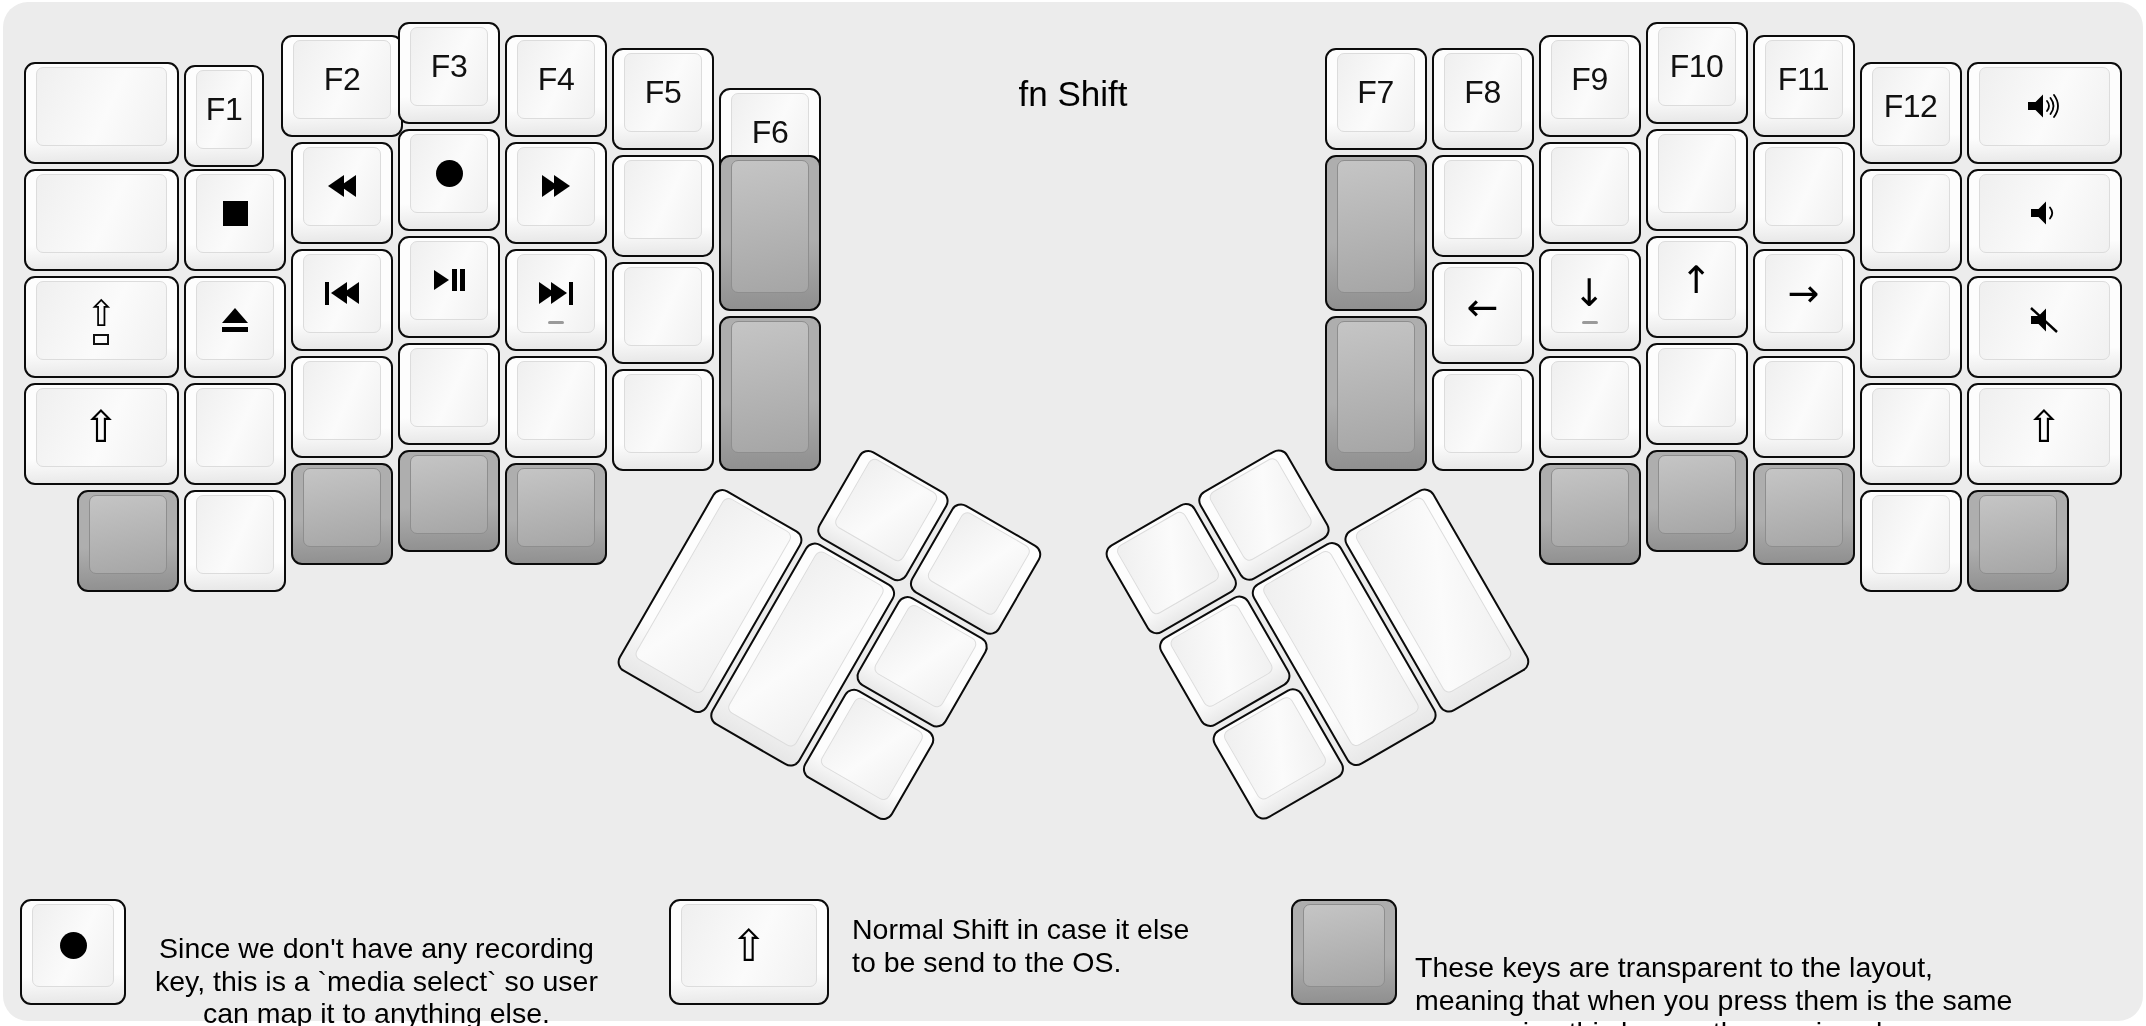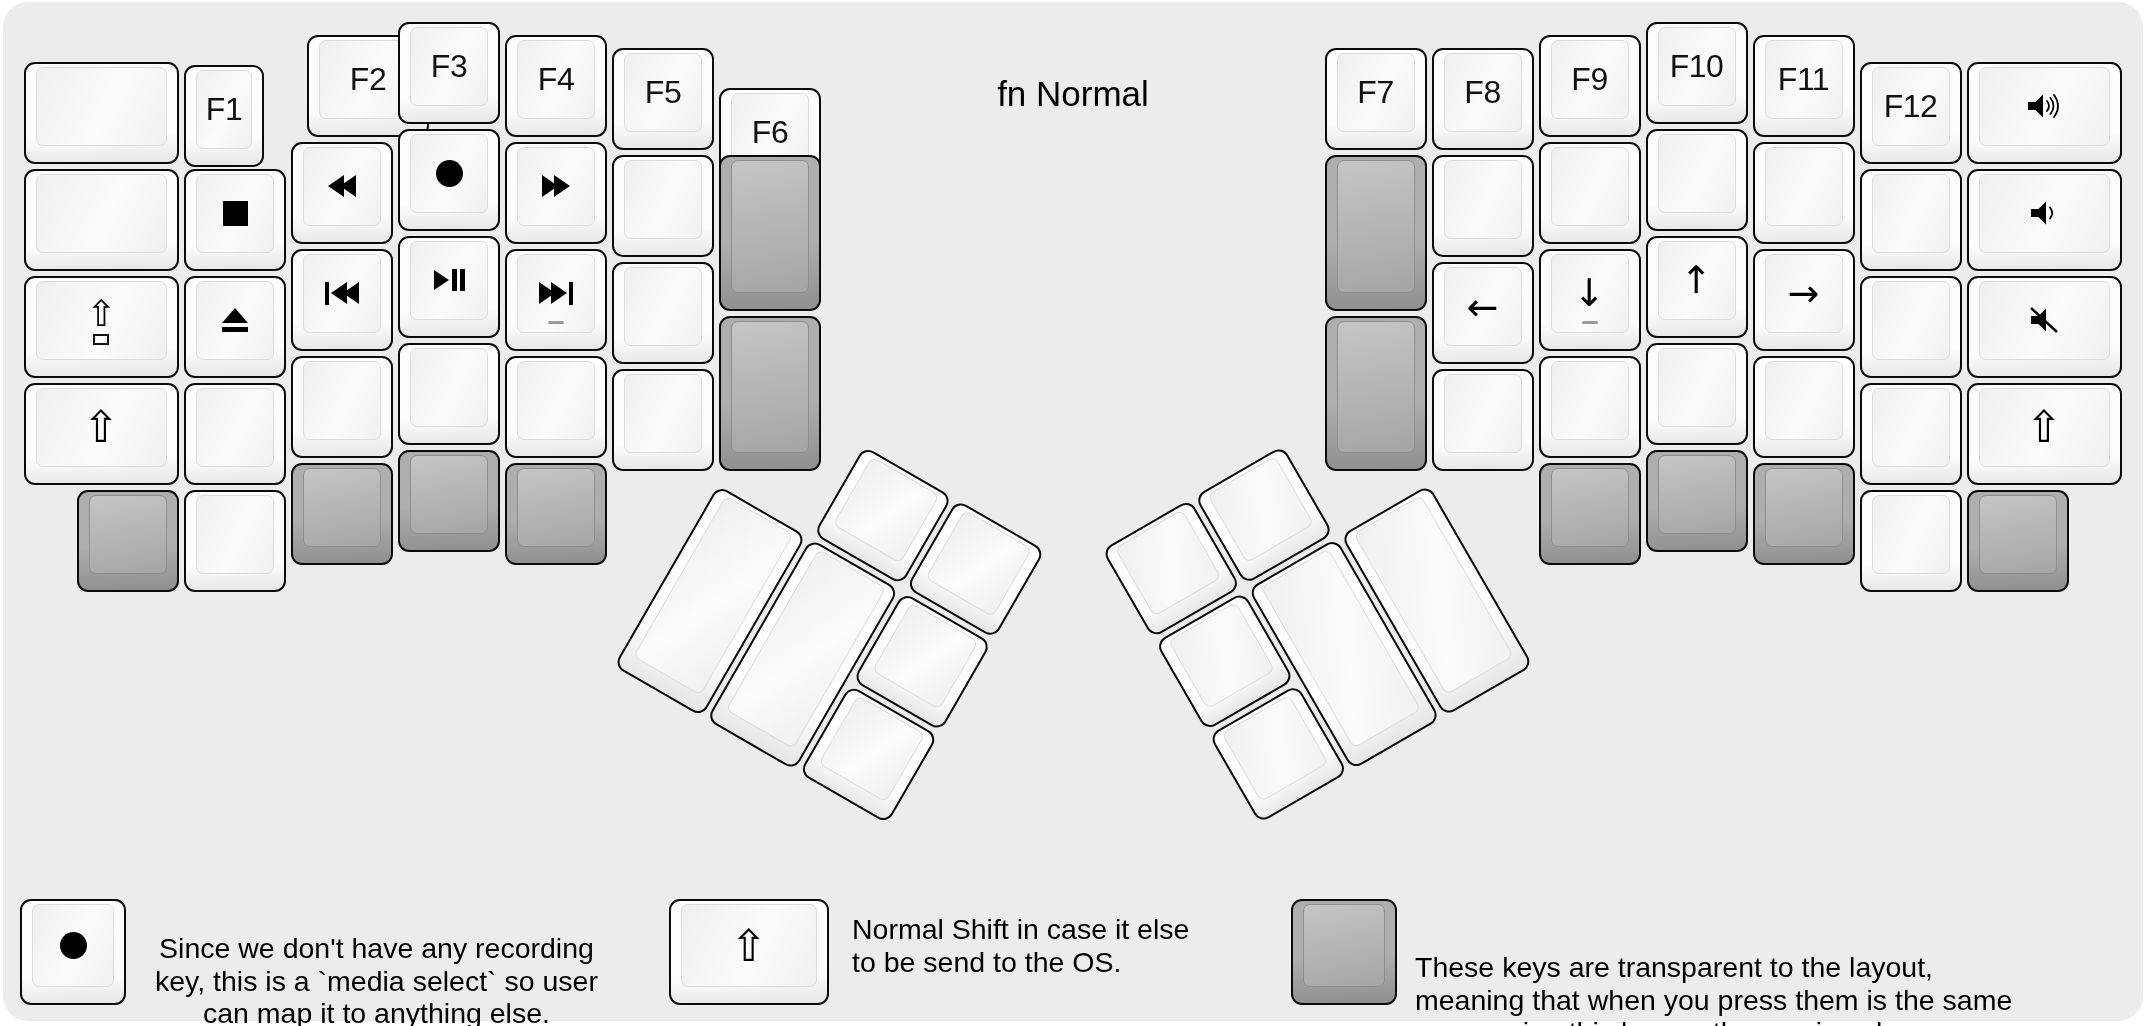--- a/index.html
+++ b/index.html
@@ -41,21 +41,21 @@
         width:16px;height:3px;background:#9a9a9a;border-radius:1.5px;}
   .ltext{position:absolute;font-size:28.5px;line-height:32.5px;color:#000;white-space:pre-line;}
   .ltext.t1{left:155px;top:932px;text-align:center;}
   .ltext.t2{left:852px;top:913px;}
   .ltext.t3{left:1415px;top:903px;margin-top:48px;}
 </style>
 </head>
 <body>
 
 <div class="canvas"></div>
-<h1 class="title">fn Normal</h1>
+<h1 class="title">fn Shift</h1>
 <div id="board">
     <div class="rotgroup" style="left: 21px; top: 19px;">
       <div class="key white" style="left: 2.5px; top: 42.625px; width: 155.5px; height: 102px;">
         <div class="cap"></div>
       </div>
       <div class="key white" style="left: 2.5px; top: 149.625px; width: 155.5px; height: 102px;">
         <div class="cap"></div>
       </div>
       <div class="key white" style="left: 2.5px; top: 256.625px; width: 155.5px; height: 102px;">
         <div class="cap">
@@ -88,21 +88,21 @@
         <div class="cap">
           <div class="icon col">
             <div class="tri-up"></div>
             <div class="ebar"></div>
           </div>
         </div>
       </div>
       <div class="key white" style="left: 163px; top: 363.625px; width: 102px; height: 102px;">
         <div class="cap"></div>
       </div>
-      <div class="key white" style="left: 286px; top: 15.875px; width: 122px; height: 102px;">
+      <div class="key white" style="left: 260px; top: 15.875px; width: 122px; height: 102px;">
         <div class="cap">
           <span class="klabel">F2</span>
         </div>
       </div>
       <div class="key white" style="left: 270px; top: 122.875px; width: 102px; height: 102px;">
         <div class="cap">
           <div class="icon">
             <div class="tri-l"></div>
             <div class="tri-l"></div>
           </div>

